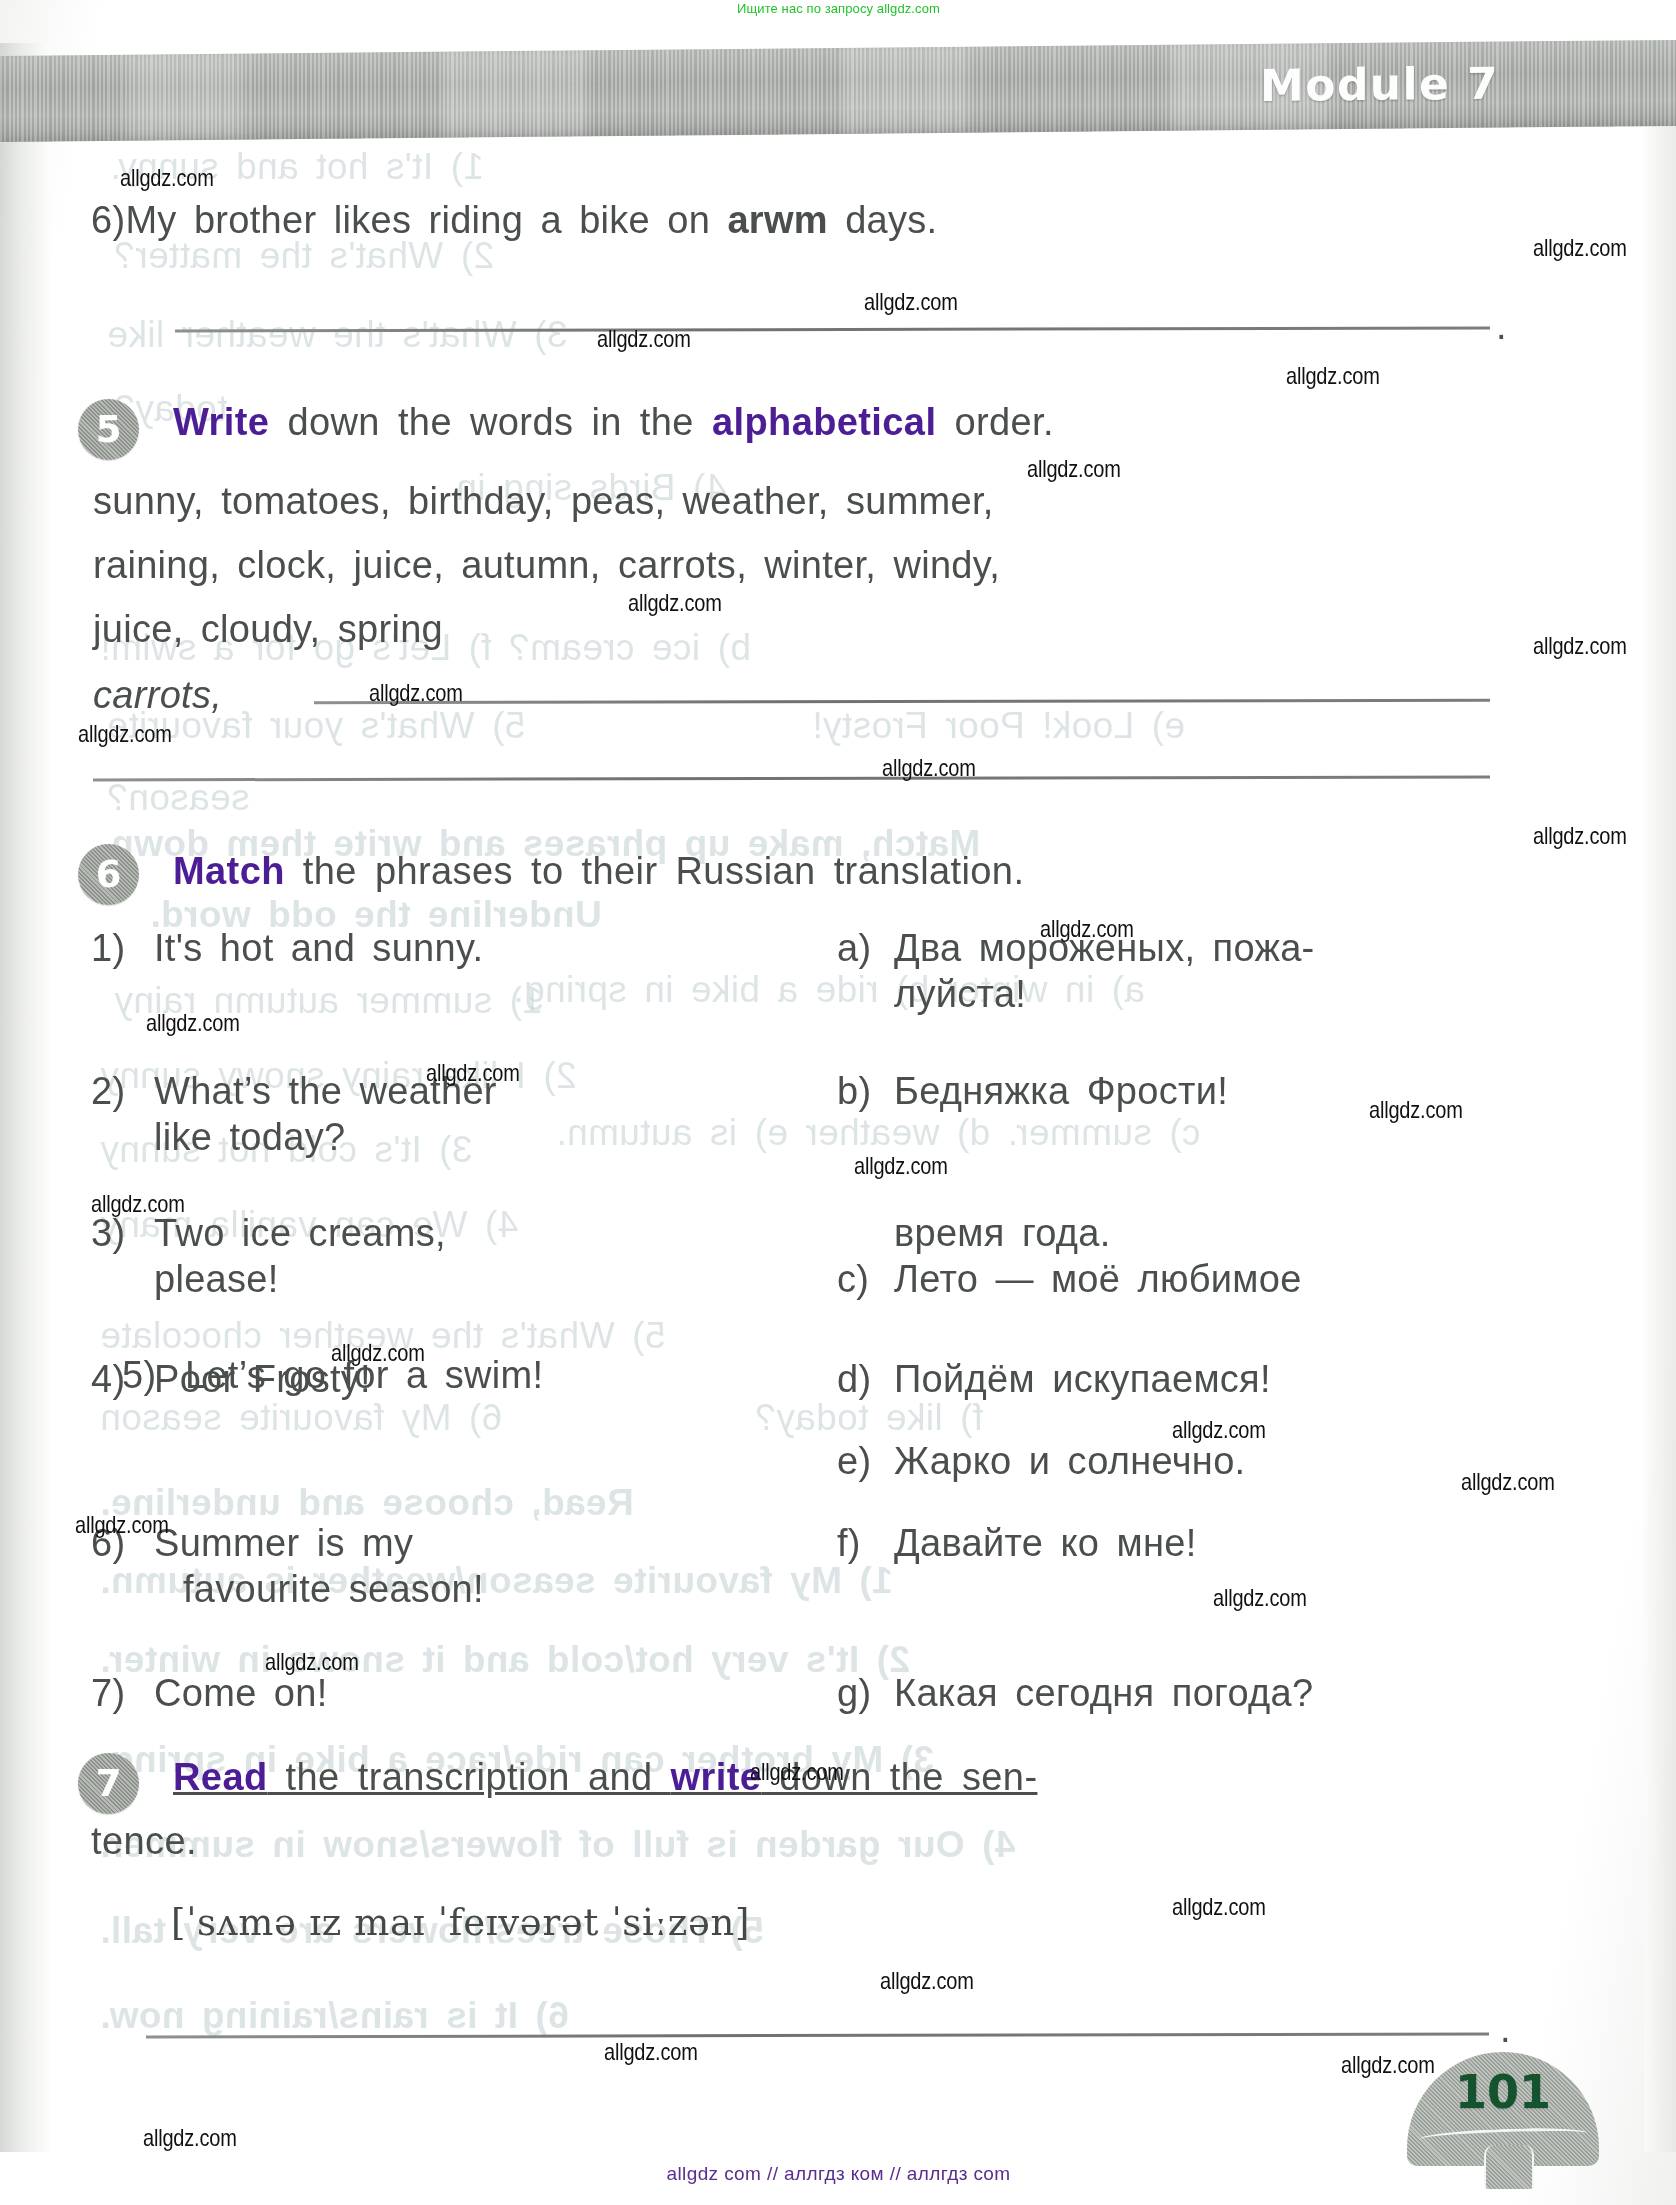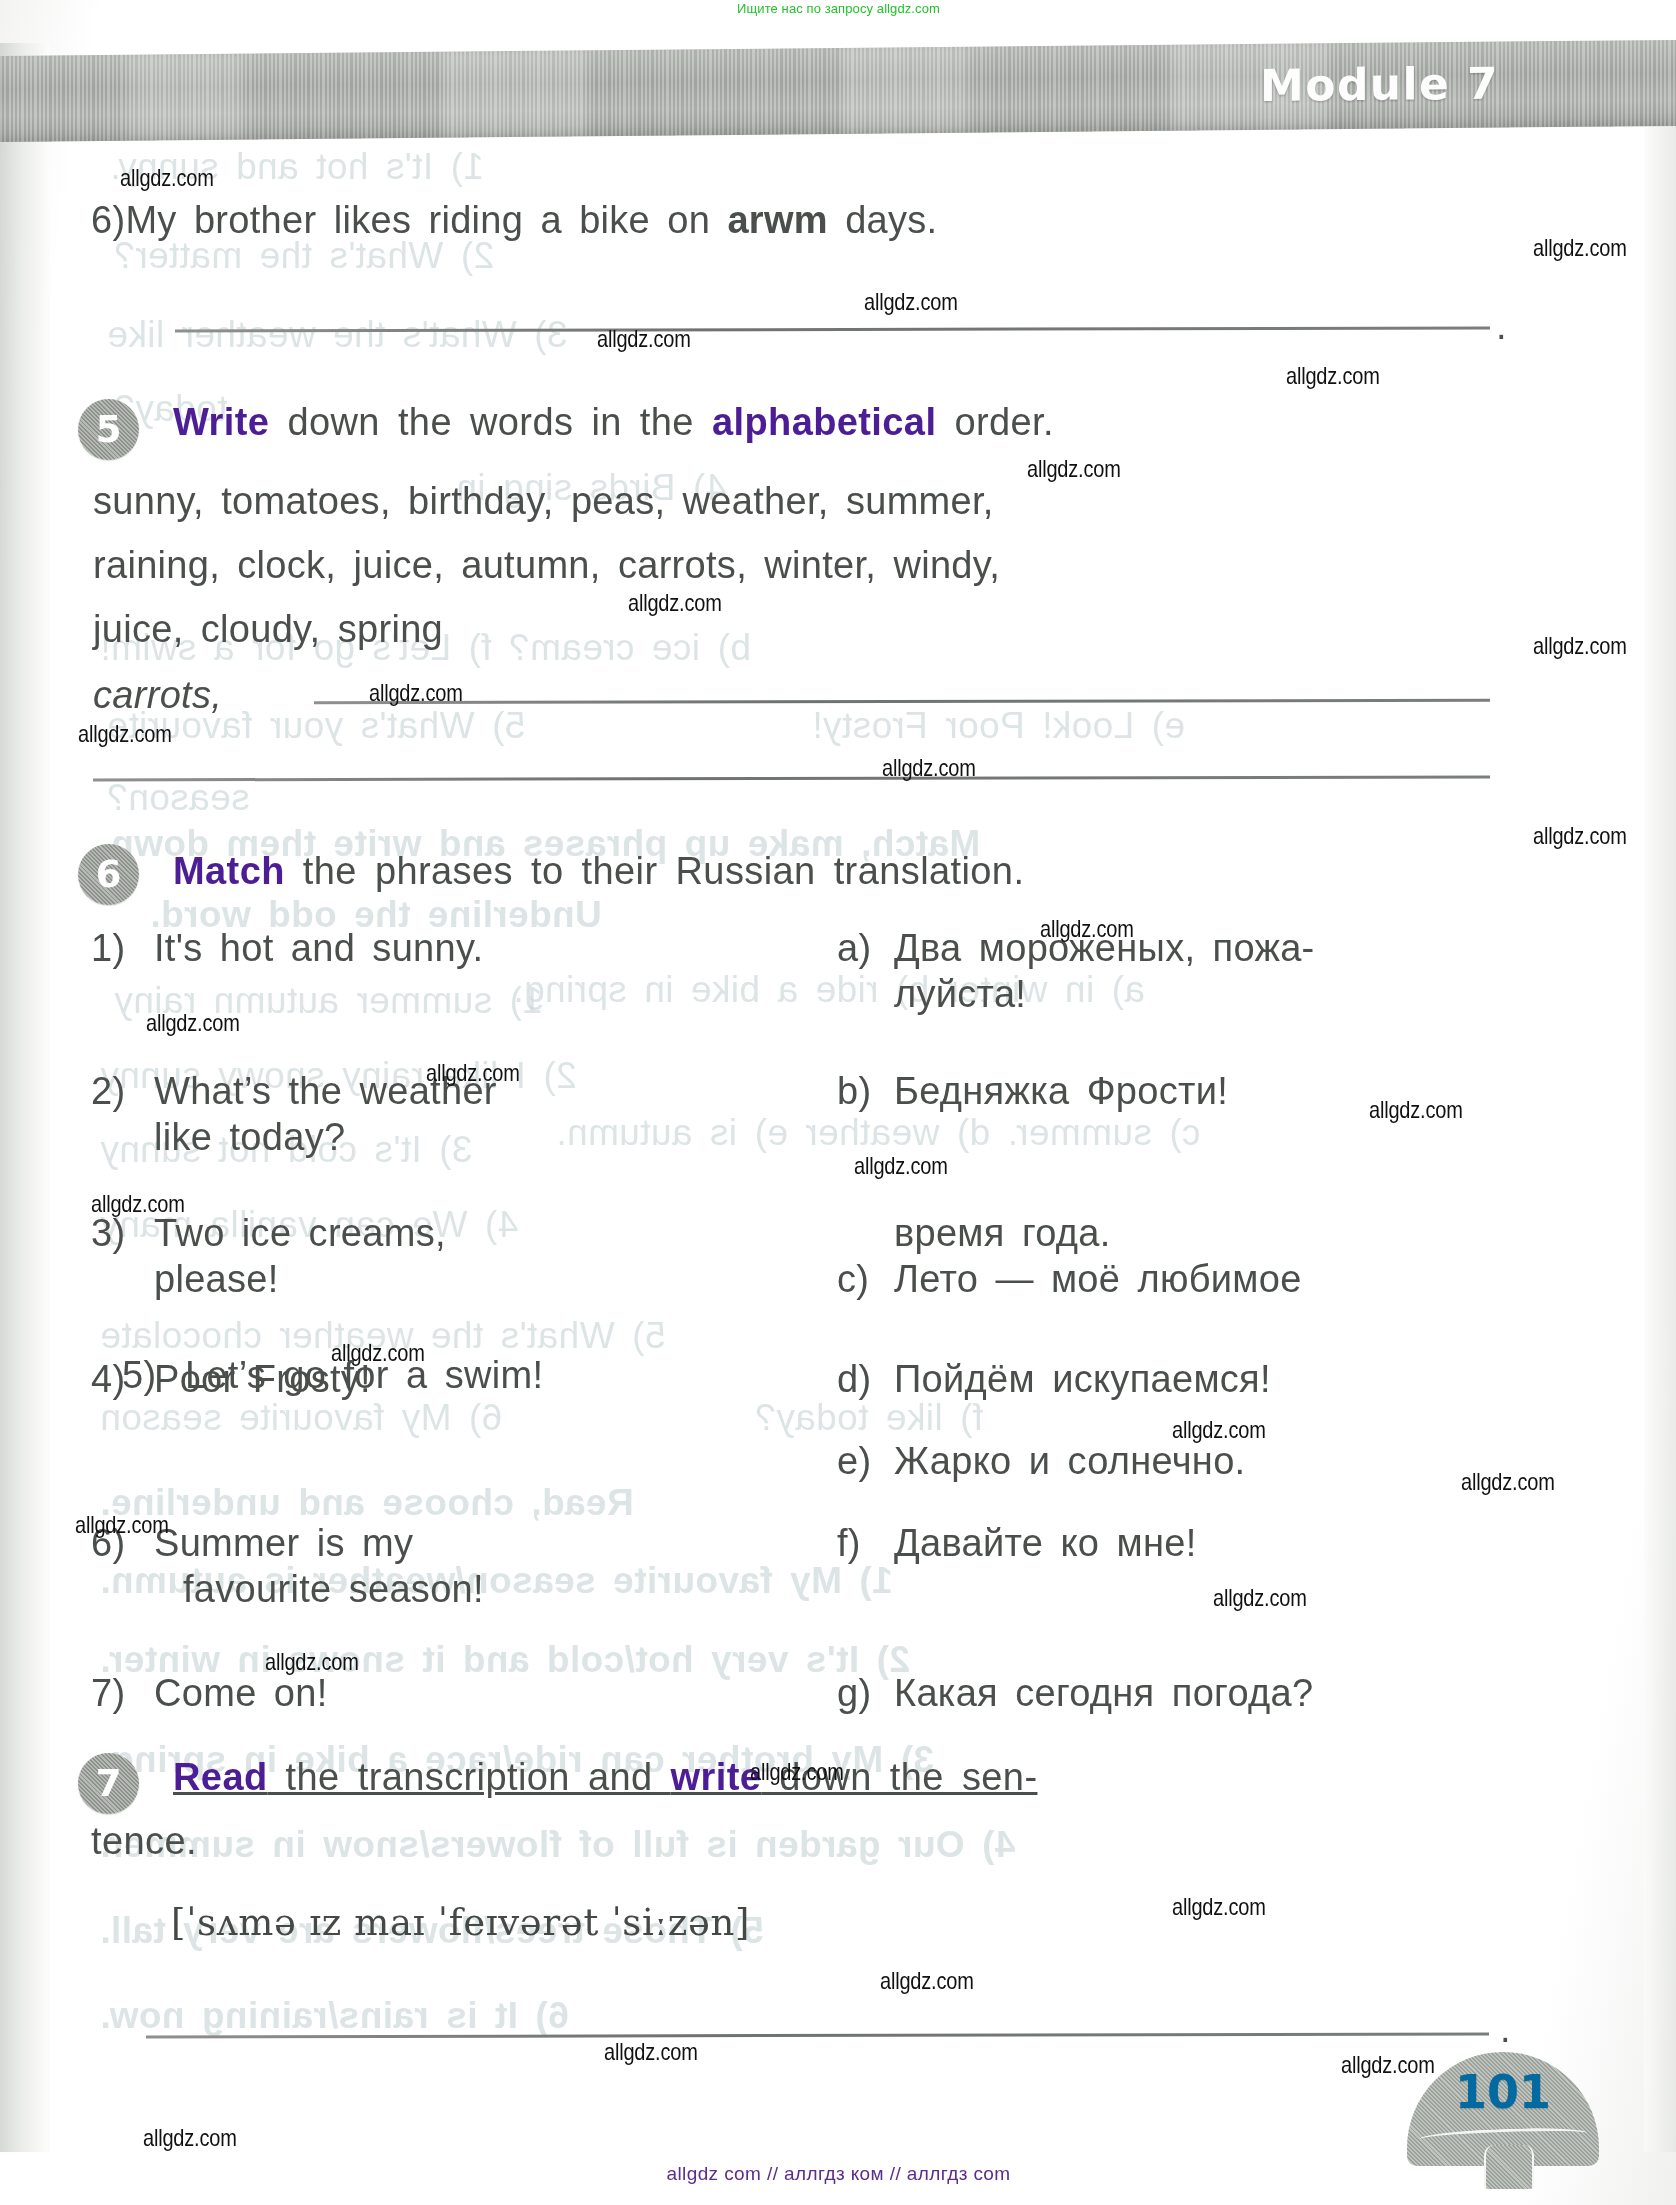--- a/index.html
+++ b/index.html
@@ -114,21 +114,21 @@
     transform:rotate(-2deg);
   }
   #mushroom-stem{
     position:absolute;left:77px;top:93px;width:46px;height:44px;
     background:repeating-linear-gradient(45deg,#9aa09a 0 1.4px,#bfc4bf 1.4px 2.9px);
     border-radius:10px 10px 2.9px 2.9px;
     border-left:2.9px solid #f4f5f3;border-right:2.9px solid #f4f5f3;
   }
   #pagenum{
     position:absolute;left:0;top:13px;width:192px;text-align:center;
-    color:#0369a1;font-size:46px;font-weight:bold;
+    color:#14532d;font-size:46px;font-weight:bold;
     font-family:"DejaVu Sans", sans-serif;
     text-shadow:0 1.4px 1.4px rgba(0,0,0,.18);
   }
 
   
   #footer{
     position:absolute;left:0;top:2163px;width:1677px;text-align:center;
     color:#5b2d8e;font-size:19px;letter-spacing:0.4px;
   }
 

